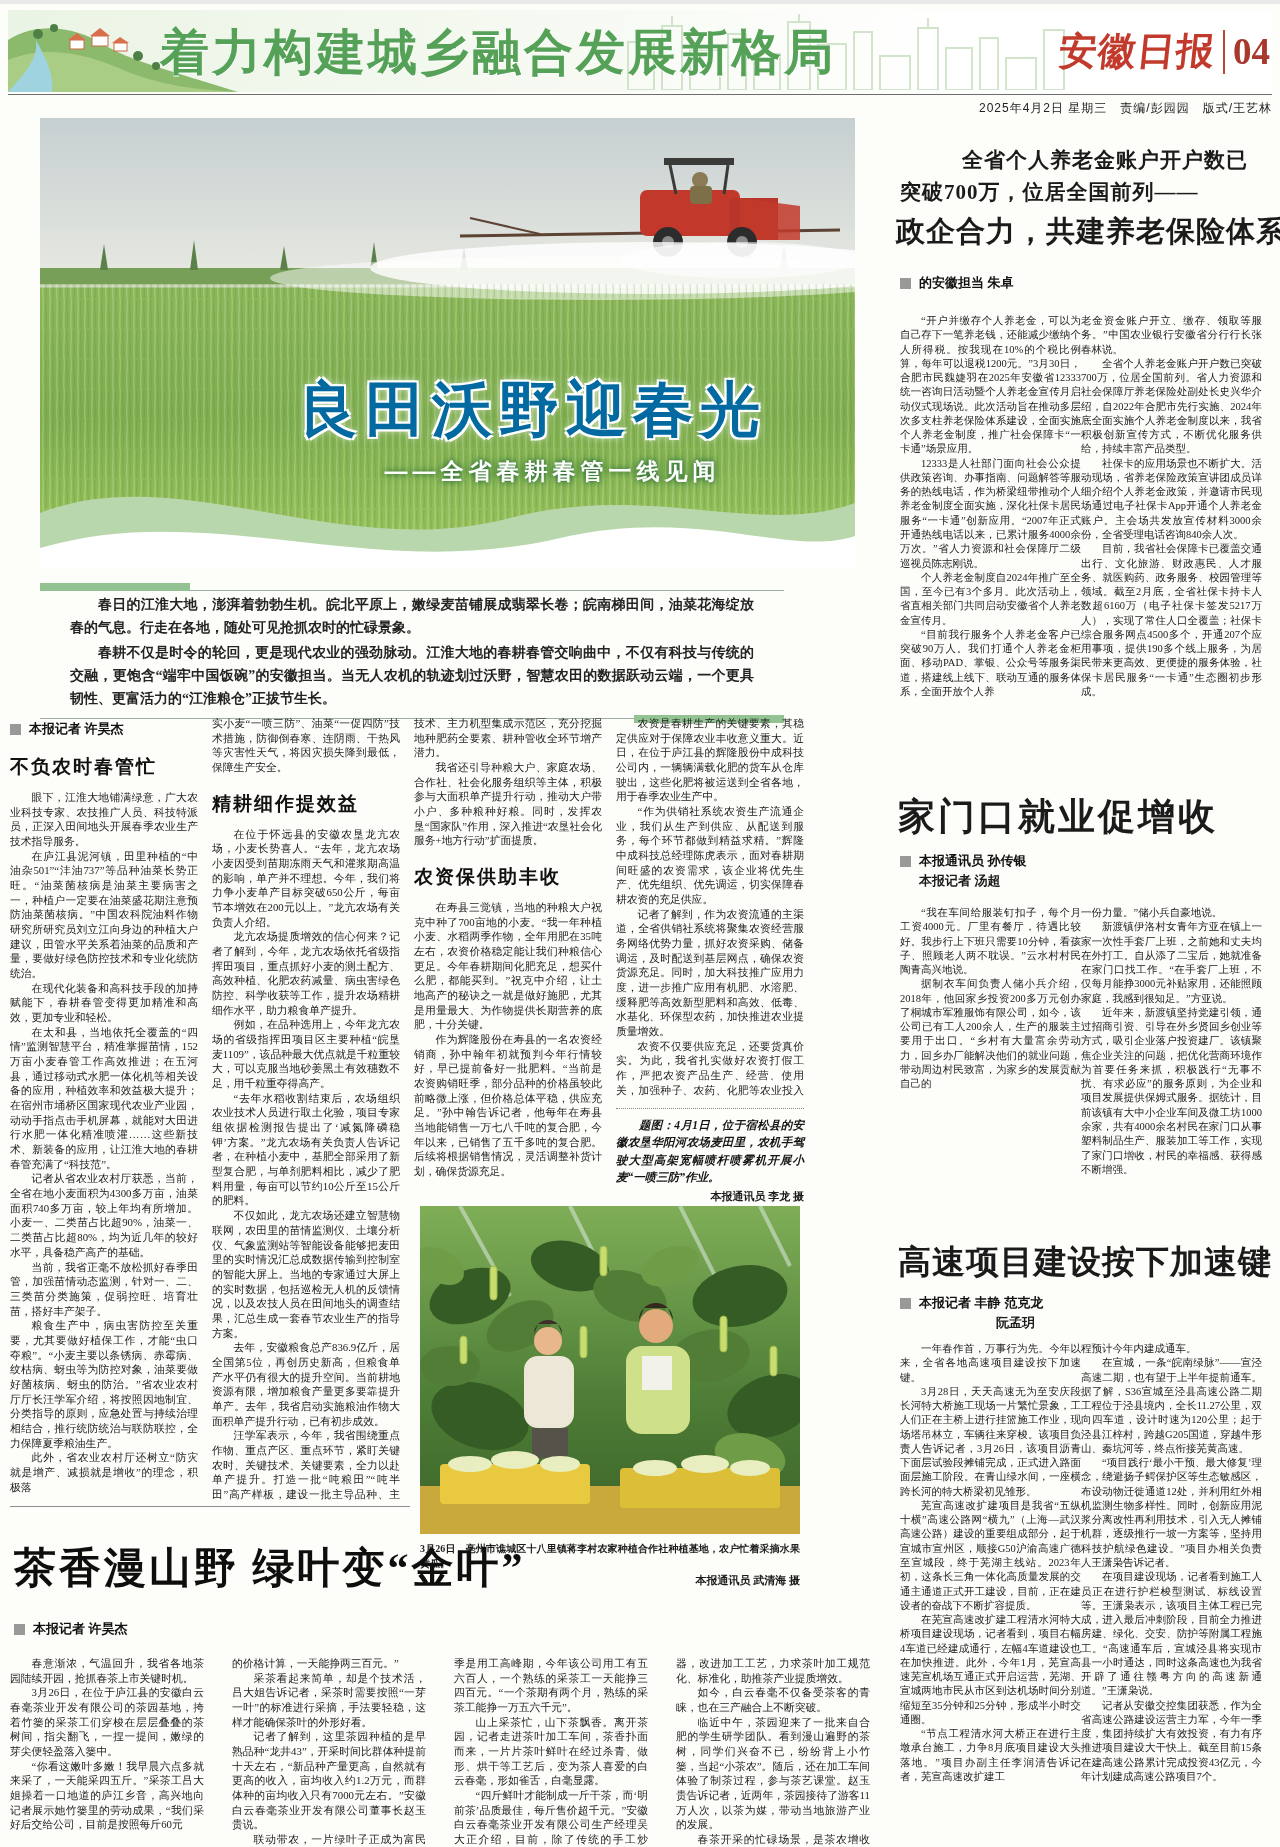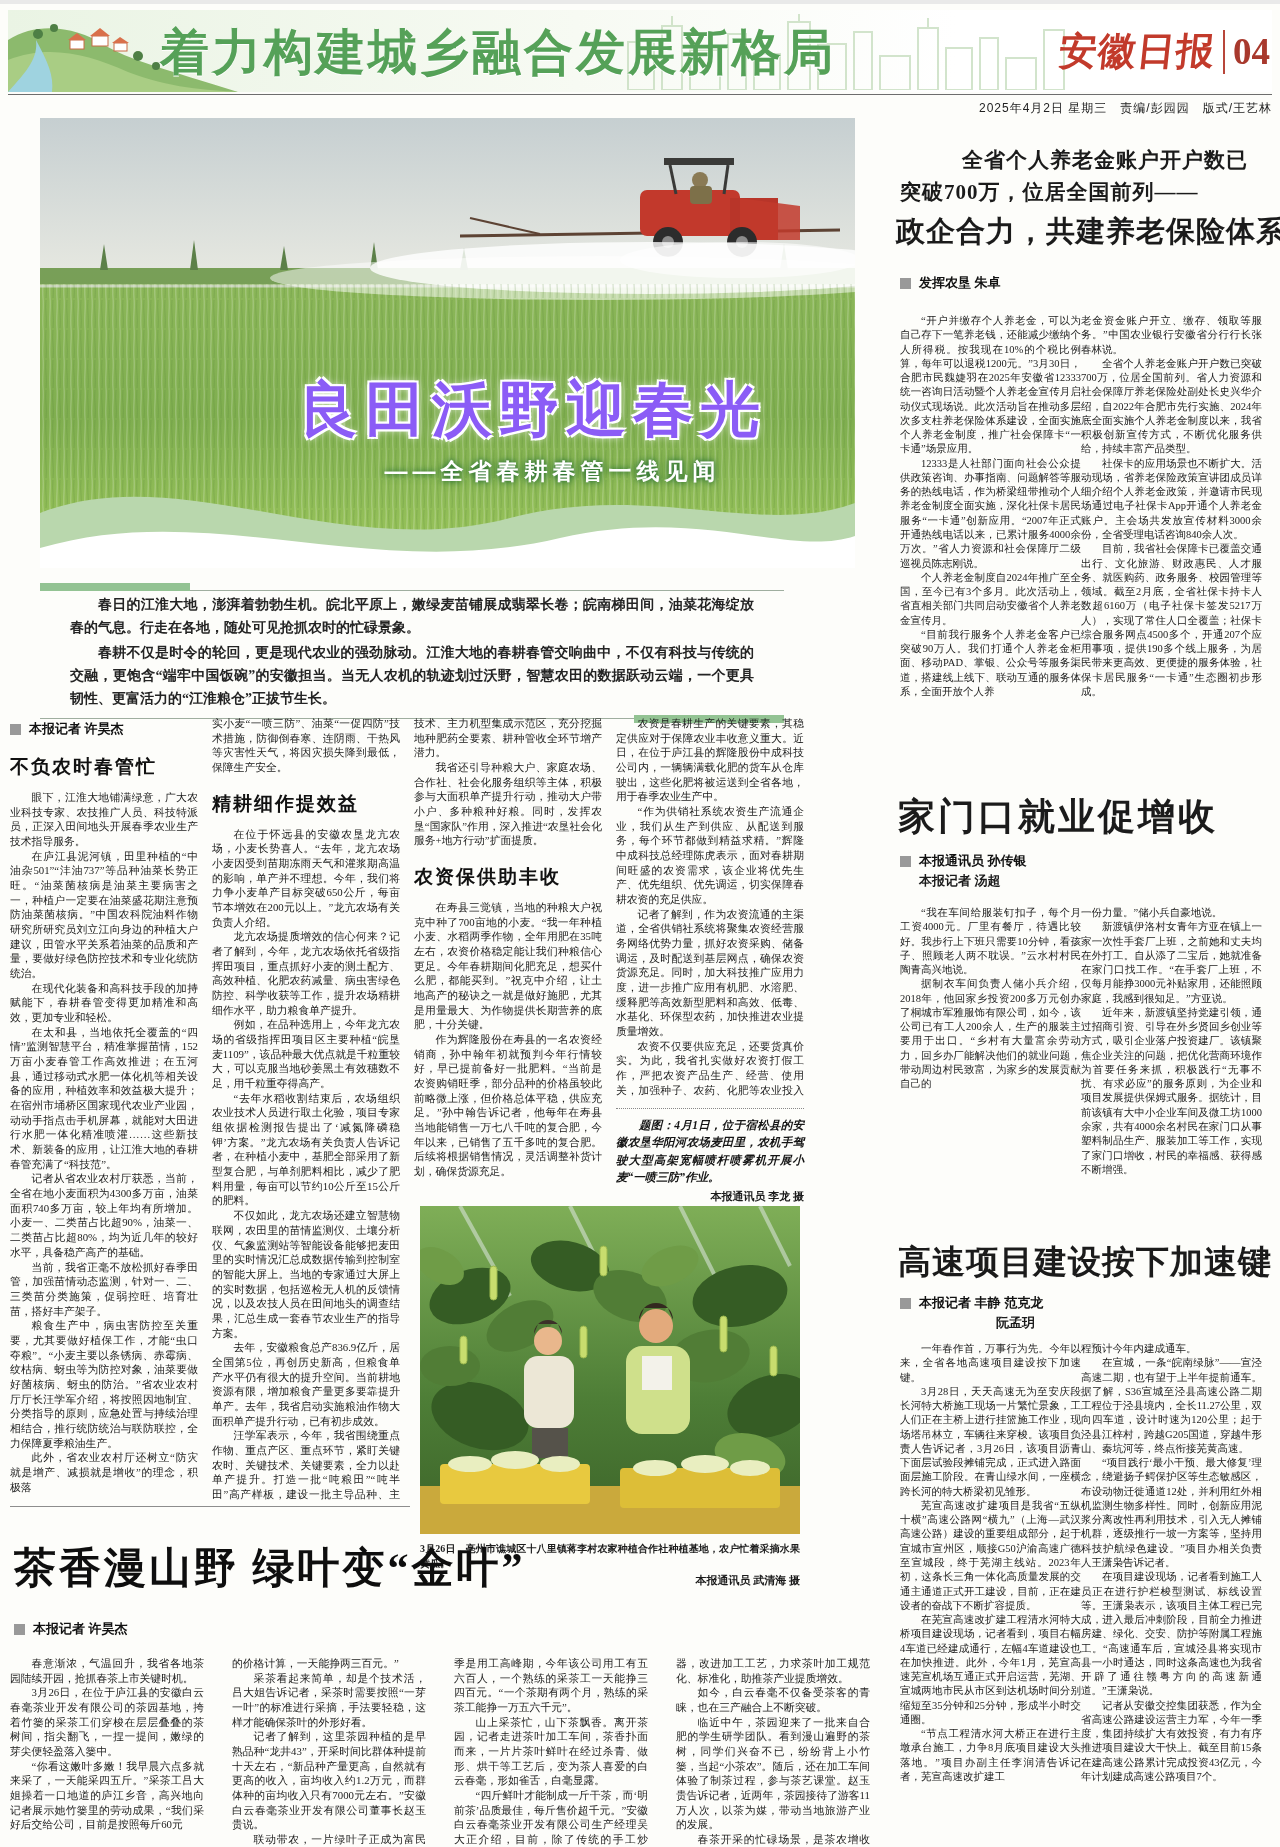--- a/index.html
+++ b/index.html
@@ -17,21 +17,21 @@
   .masthead-sep{width:2px;height:44px;background:#b8463a;}
   .masthead-page{font-size:37px;color:#a8392d;font-family:"Liberation Serif",serif;font-weight:600;}
   .banner-rule{position:absolute;left:8px;top:90px;width:1264px;border-top:1px solid #6d6d6d;}
   .dateline{position:absolute;left:8px;top:96px;width:1264px;text-align:right;
           font-family:"Liberation Sans","DejaVu Sans",sans-serif;font-size:12px;color:#222;letter-spacing:1px;}
   
   .photo-main{position:absolute;left:40px;top:114px;width:815px;height:450px;overflow:hidden;}
   .photo-main svg{position:absolute;inset:0;}
   .photo-headline{position:absolute;left:0;top:252px;width:100%;text-align:center;padding-left:170px;box-sizing:border-box;
       font-family:"Liberation Sans","DejaVu Sans",sans-serif;font-size:60px;font-weight:900;letter-spacing:7px;
-      color:#8b5cf6;white-space:nowrap;
+      color:#0369a1;white-space:nowrap;
       text-shadow:-2px -2px 0 #fff,2px -2px 0 #fff,-2px 2px 0 #fff,2px 2px 0 #fff,0 0 8px rgba(255,255,255,.9);}
   .photo-subhead{position:absolute;left:0;top:338px;width:100%;text-align:center;padding-left:210px;box-sizing:border-box;
       font-family:"Liberation Sans","DejaVu Sans",sans-serif;font-size:23px;font-weight:700;letter-spacing:5px;color:#ffffff;
       text-shadow:0 0 5px rgba(38,110,50,.95),0 0 10px rgba(38,110,50,.8);}
   
   .lede{position:absolute;left:40px;top:578px;width:744px;}
   .lede-top{position:relative;height:8px;border-bottom:1px solid #9fae9f;}
   .lede-top .bar{position:absolute;left:0;top:1px;width:150px;height:8px;background:#93c393;}
   .lede-bottom{position:relative;height:8px;border-top:1px solid #9fae9f;margin-top:8px;}
   .lede-bottom .bar{position:absolute;right:0;top:-4px;width:150px;height:8px;background:#93c393;}
@@ -371,21 +371,21 @@
         <p class="para">临近中午，茶园迎来了一批来自合肥的学生研学团队。看到漫山遍野的茶树，同学们兴奋不已，纷纷背上小竹篓，当起“小茶农”。随后，还在加工车间体验了制茶过程，参与茶艺课堂。赵玉贵告诉记者，近两年，茶园接待了游客11万人次，以茶为媒，带动当地旅游产业的发展。</p>
         <p class="para">春茶开采的忙碌场景，是茶农增收的缩影，更是庐江茶旅融合高质量发展的生动注脚。庐江是我省重点产茶县之一，茶园面积近10万亩，标准化茶园3万余亩。近年来，当地积极举办茶文化旅游节，大力培育茶旅融合创新发展业态，茶树种植及研发茶饮品类日趋丰富，茶旅研学旅游市场持续火爆，已初步形成集观茶、采茶、制茶、品茶、购茶于一体的茶旅文化产业。</p>
       </div>
   </div>
 
   <div class="r-kicker1">全省个人养老金账户开户数已</div>
   <div class="r-kicker2">突破700万，位居全国前列——</div>
   <div class="r-headline1">政企合力，共建养老保险体系</div>
   <div class="r-byline1 byline" style="position:absolute;">
     <span class="sq"></span>
-    <span>发挥农垦 朱卓</span>
+    <span>的安徽担当 朱卓</span>
   </div>
   <div class="r-cols cols-pension">
     <div class="col">
         <p class="para">“开户并缴存个人养老金，可以为自己存下一笔养老钱，还能减少缴纳个人所得税。按我现在10%的个税比例算，每年可以退税1200元。”3月30日，合肥市民魏婕羽在2025年安徽省12333统一咨询日活动暨个人养老金宣传月启动仪式现场说。此次活动旨在推动多层次多支柱养老保险体系建设，全面实施个人养老金制度，推广社会保障卡“一卡通”场景应用。</p>
         <p class="para">12333是人社部门面向社会公众提供政策咨询、办事指南、问题解答等服务的热线电话，作为桥梁纽带推动个人养老金制度全面实施，深化社保卡居民服务“一卡通”创新应用。“2007年正式开通热线电话以来，已累计服务4000余万次。”省人力资源和社会保障厅二级巡视员陈志刚说。</p>
         <p class="para">个人养老金制度自2024年推广至全国，至今已有3个多月。此次活动上，省直相关部门共同启动安徽省个人养老金宣传月。</p>
         <p class="para">“目前我行服务个人养老金客户已突破90万人。我们打通个人养老金柜面、移动PAD、掌银、公众号等服务渠道，搭建线上线下、联动互通的服务体系，全面开放个人养</p>
       </div>
     <div class="col">
         <p class="para cont">老金资金账户开立、缴存、领取等服务。”中国农业银行安徽省分行行长张春林说。</p>

